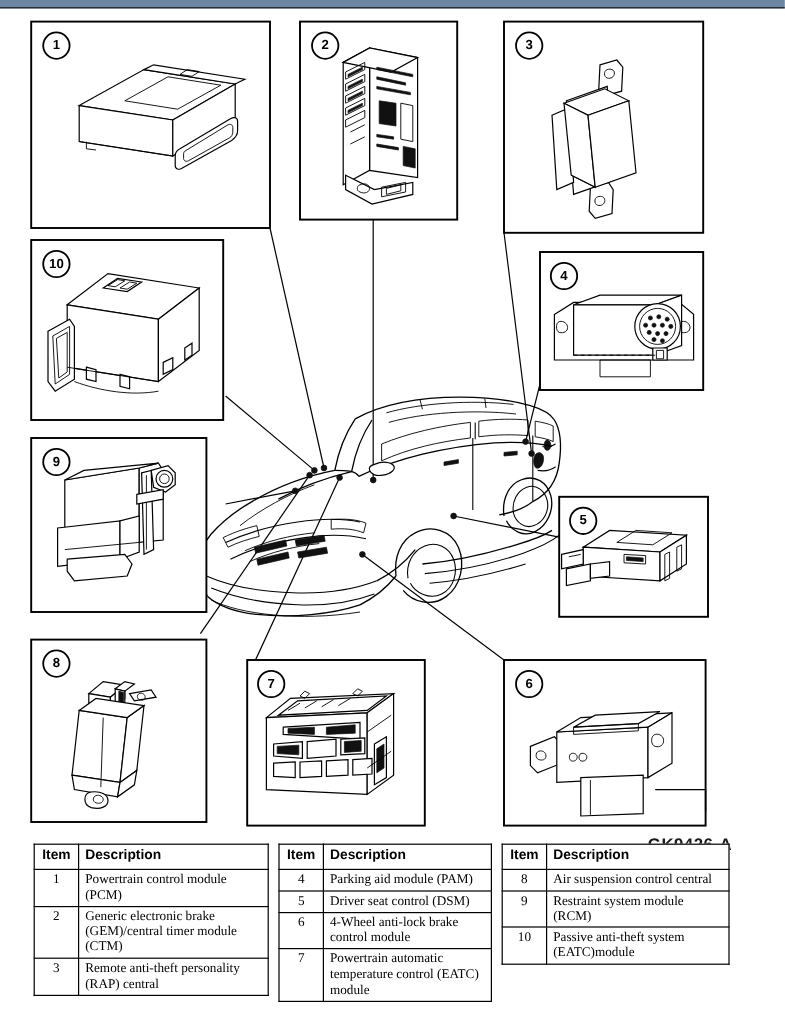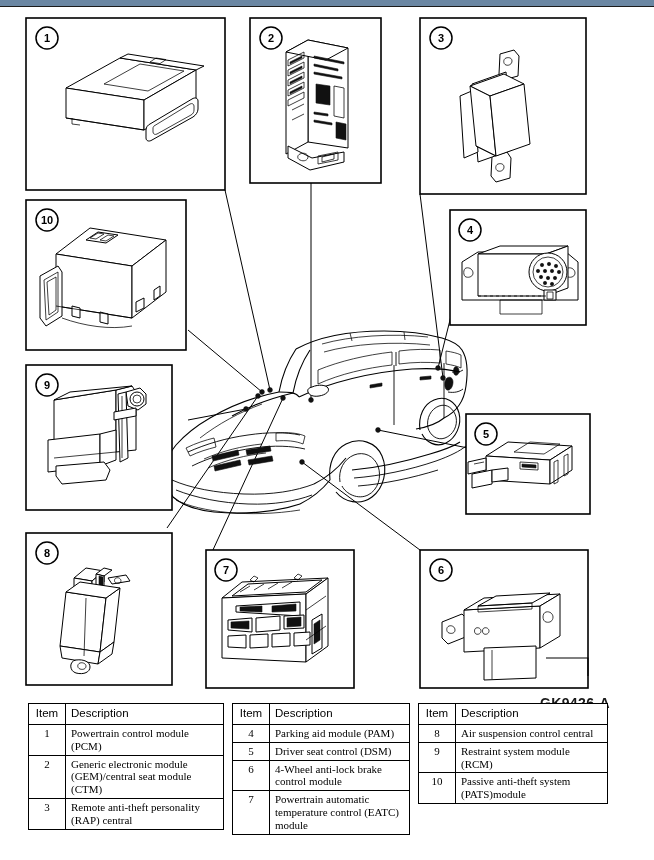--- a/index.html
+++ b/index.html
@@ -46,21 +46,21 @@
     border:1px solid #000;
     padding:2px 5px;
     vertical-align:top;
     font-family:"Liberation Serif", serif;
     font-size:11px;
     line-height:1.18;
     color:#000;
   }
   .tbl th{
     font-family:"Liberation Sans", sans-serif;
-    font-weight:normal;
+    font-weight:bold;
     font-size:11.5px;
     padding:3px 5px;
     text-align:left;
   }
   .tbl td.num{text-align:center;width:26px;}
   .tbl th.num{text-align:center;width:26px;}
   #t1{left:28px;width:196px;}
   #t2{left:232px;width:178px;}
   #t3{left:418px;width:190px;}
 </style>
@@ -547,21 +547,21 @@
         <th>Description</th>
       </tr>
     </thead>
     <tbody>
       <tr>
         <td class="num">1</td>
         <td>Powertrain control module (PCM)</td>
       </tr>
       <tr>
         <td class="num">2</td>
-        <td>Generic electronic module (GEM)/central seat module (CTM)</td>
+        <td>Generic electronic brake (GEM)/central timer module (CTM)</td>
       </tr>
       <tr>
         <td class="num">3</td>
         <td>Remote anti-theft personality (RAP) central</td>
       </tr>
     </tbody>
   </table>
 
   <table class="tbl" id="t2">
     <thead>
@@ -601,19 +601,19 @@
       <tr>
         <td class="num">8</td>
         <td>Air suspension control central</td>
       </tr>
       <tr>
         <td class="num">9</td>
         <td>Restraint system module (RCM)</td>
       </tr>
       <tr>
         <td class="num">10</td>
-        <td>Passive anti-theft system (PATS)module</td>
+        <td>Passive anti-theft system (EATC)module</td>
       </tr>
     </tbody>
   </table>
 
 </div>
 </div>
 
 </body></html>

